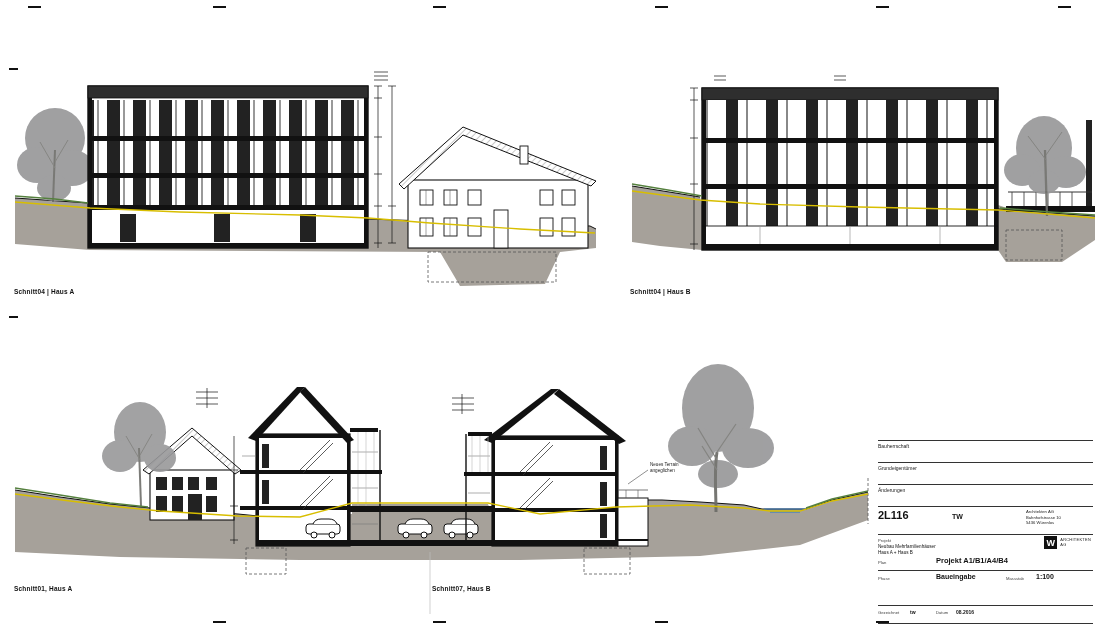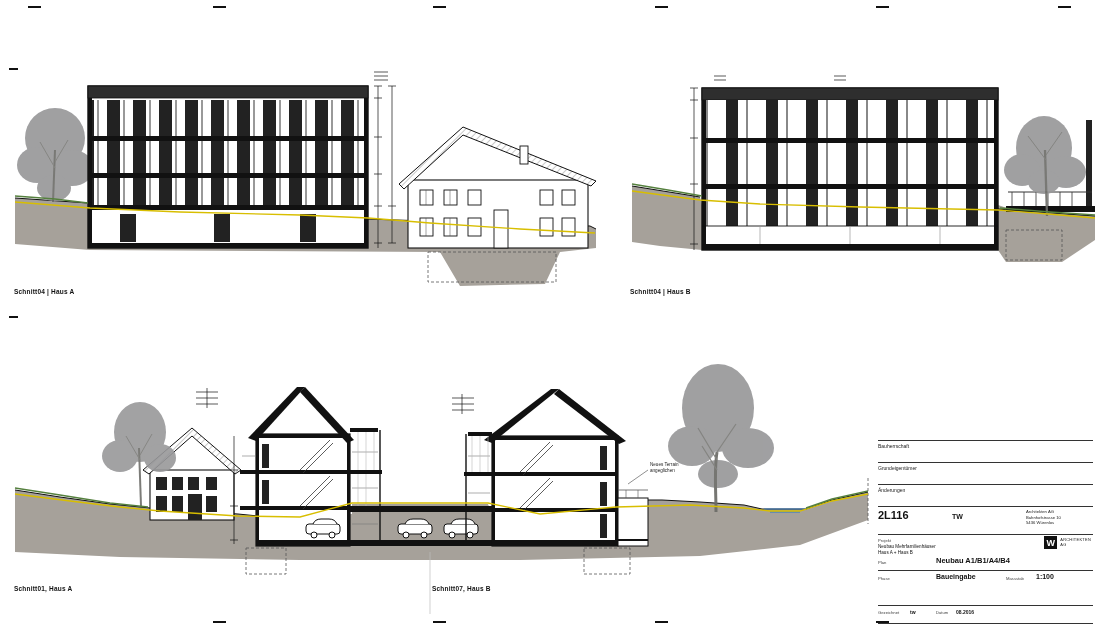--- a/index.html
+++ b/index.html
@@ -402,21 +402,21 @@
 
     <div class="logo">
       <div class="logobox">W</div>
       <div class="logotxt">
         <div>ARCHITEKTEN</div>
         <div>AG</div>
       </div>
     </div>
 
     <div class="planlbl">Plan</div>
-    <div class="plantitle">Neubau A1/B1/A4/B4</div>
+    <div class="plantitle">Projekt A1/B1/A4/B4</div>
     <div class="rule" style="top:133px"></div>
 
     <div class="statlbl" style="left:0">Phase</div>
     <div class="statval" style="left:58px">Baueingabe</div>
     <div class="statlbl" style="left:128px">Massstab</div>
     <div class="statval" style="left:158px">1:100</div>
     <div class="rule" style="top:168px"></div>
 
     <div class="ftlbl" style="left:0">Gezeichnet</div>
     <div class="ftval" style="left:32px">tw</div>

